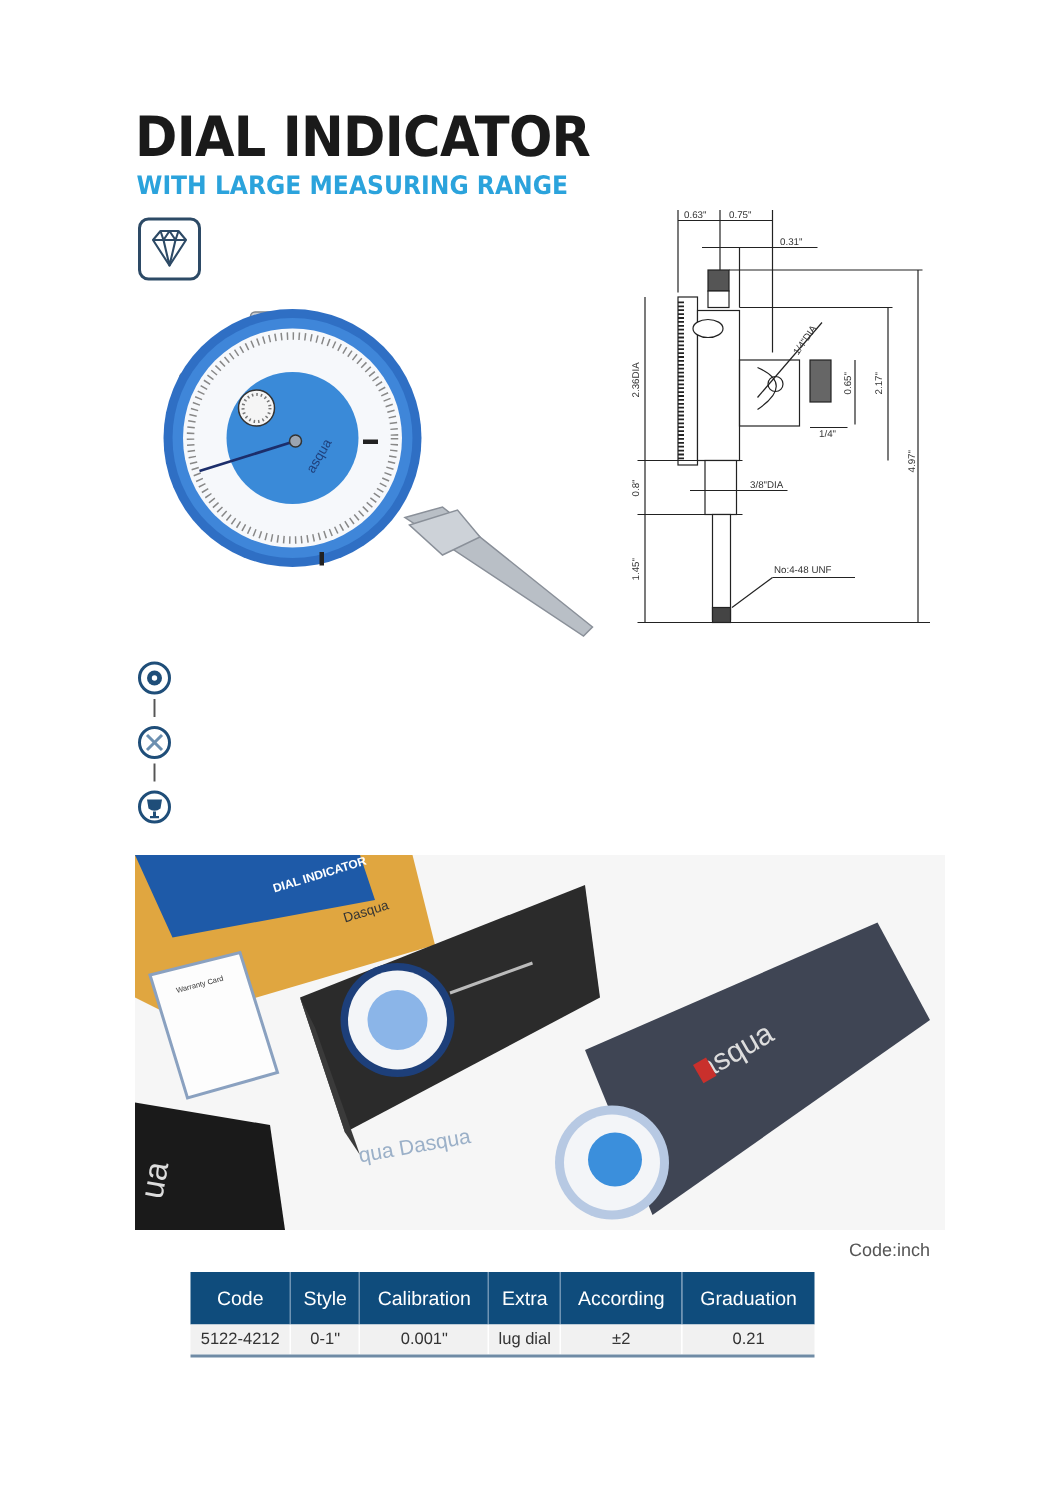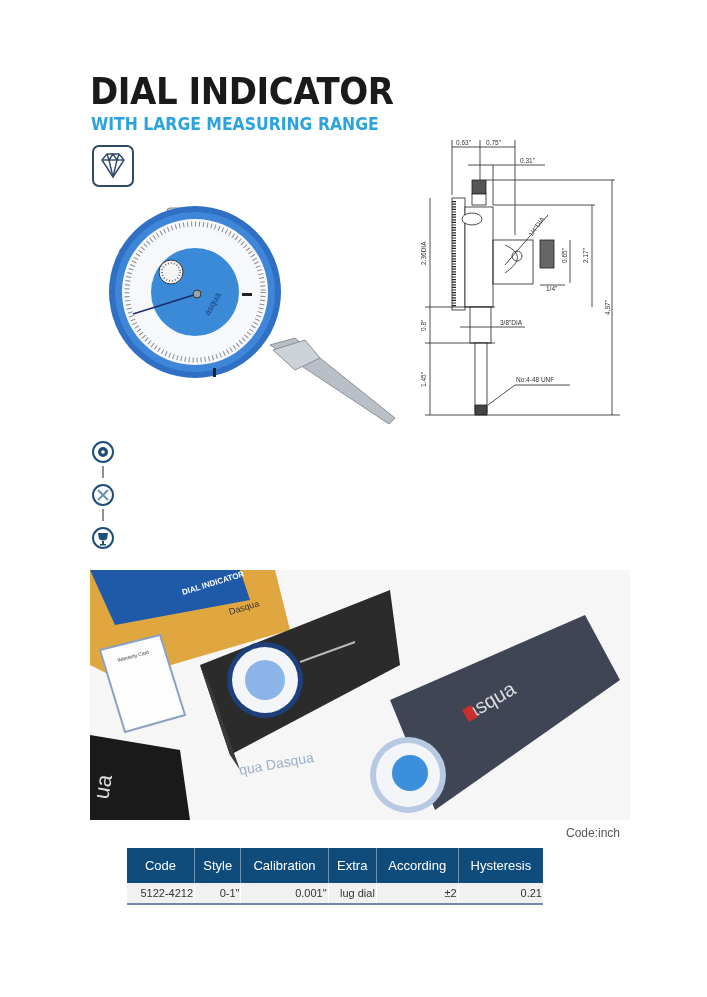--- a/index.html
+++ b/index.html
@@ -12,21 +12,21 @@
   .drawing { left:420px; top:135px; width:220px; height:295px; }
   .feature-icons { left:90px; top:440px; width:26px; height:120px; }
   .features { left:130px; top:456px; margin:0; padding:0; list-style:none; }
   .features li { font-size:12.5px; line-height:21px; color:#3a3a3a; position:relative; padding-left:12px; }
   .features li::before { content:"•"; position:absolute; left:0; top:0; color:#3a3a3a; }
   .photo { left:90px; top:570px; width:540px; height:250px; overflow:hidden; background:#f7f7f7; }
   .unit { left:566px; top:826px; font-size:12px; color:#555; }
   table.spec { left:127px; top:848px; border-collapse:collapse; width:416px; }
   table.spec th { background:#0f4c7c; color:#fff; font-weight:normal; font-size:13px; height:35px; padding:0 4px; border-left:1px solid #6e93b3; }
   table.spec th:first-child { border-left:none; }
-  table.spec td { background:#f1f1f1; font-size:11px; text-align:right; height:18px; color:#333; border-left:1px solid #ffffff; }
+  table.spec td { background:#f1f1f1; font-size:11px; text-align:center; height:18px; color:#333; border-left:1px solid #ffffff; }
   table.spec td:first-child { border-left:none; }
   .table-rule { left:127px; top:903px; width:416px; height:2px; background:#6f8ba5; }
 </style>
 </head>
 <body>
 
 <div class="abs title">DIAL INDICATOR</div>
 <div class="abs subtitle">WITH LARGE MEASURING RANGE</div>
 
 <div class="abs diamond-box">
@@ -184,21 +184,21 @@
 <div class="abs unit">Code:inch</div>
 
 <table class="abs spec">
   <thead>
     <tr>
       <th>Code</th>
       <th>Style</th>
       <th>Calibration</th>
       <th>Extra</th>
       <th>According</th>
-      <th>Hysteresis</th>
+      <th>Graduation</th>
     </tr>
   </thead>
   <tbody>
     <tr>
       <td>5122-4212</td>
       <td>0-1"</td>
       <td>0.001"</td>
       <td>lug dial</td>
       <td>±2</td>
       <td>0.21</td>

